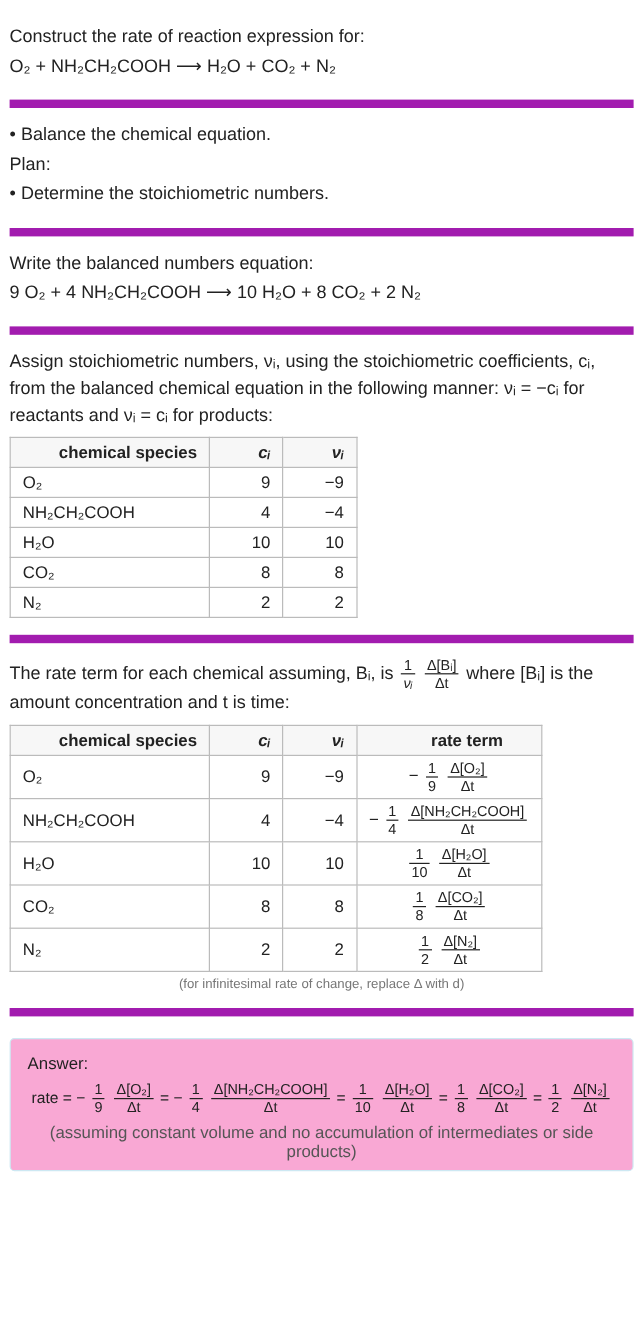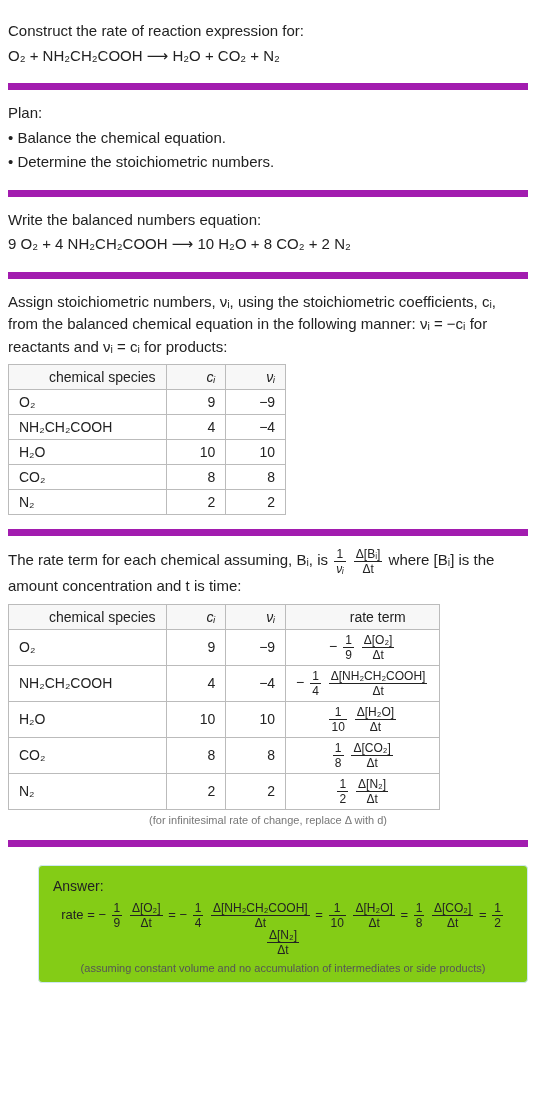--- a/index.html
+++ b/index.html
@@ -23,39 +23,38 @@
     border-collapse: collapse;
     margin-top: 6px;
   }
   th, td {
     border: 1px solid #bbb;
     padding: 4px 10px;
     font-size: 14px;
     text-align: right;
     white-space: nowrap;
   }
-  th { background: #f7f7f7; font-weight: normal; text-align: center; padding-left: 40px; }
+  th { background: #f7f7f7; font-weight: bold; text-align: center; padding-left: 40px; }
   td:first-child, th:first-child { text-align: left; }
   .note {
     font-size: 11px;
     color: #777;
     margin-top: 4px;
     text-align: center;
   }
   .answer-box {
-    background: #84cc16;
+    background: #f9a8d4;
     border: 1px solid #cde8f2;
     border-radius: 4px;
     padding: 12px 14px 8px 14px;
     margin-top: 8px;
-    margin-left: 30px;
   }
   .answer-label { font-size: 14px; margin-bottom: 8px; }
   .answer-note {
-    font-size: 11px;
+    font-size: 14px;
     color: #555;
     text-align: center;
     margin-top: 6px;
   }
   .eqline {
     text-align: center;
     font-size: 14px;
     margin: 4px 0;
   }
   .frac {
@@ -73,22 +72,22 @@
 </style>
 </head>
 <body>
 
 <div class="section">
   <div class="line">Construct the rate of reaction expression for:</div>
   <div class="line">O₂ + NH₂CH₂COOH ⟶ H₂O + CO₂ + N₂</div>
 </div>
 
 <div class="section">
+  <div class="line bullet">Balance the chemical equation.</div>
   <div class="line">Plan:</div>
-  <div class="line bullet">Balance the chemical equation.</div>
   <div class="line bullet">Determine the stoichiometric numbers.</div>
 </div>
 
 <div class="section">
   <div class="line">Write the balanced numbers equation:</div>
   <div class="line">9 O₂ + 4 NH₂CH₂COOH ⟶ 10 H₂O + 8 CO₂ + 2 N₂</div>
 </div>
 
 <div class="section">
   <div class="line">Assign stoichiometric numbers, νᵢ, using the stoichiometric coefficients, cᵢ, from the balanced chemical equation in the following manner: νᵢ = −cᵢ for reactants and νᵢ = cᵢ for products:</div>

